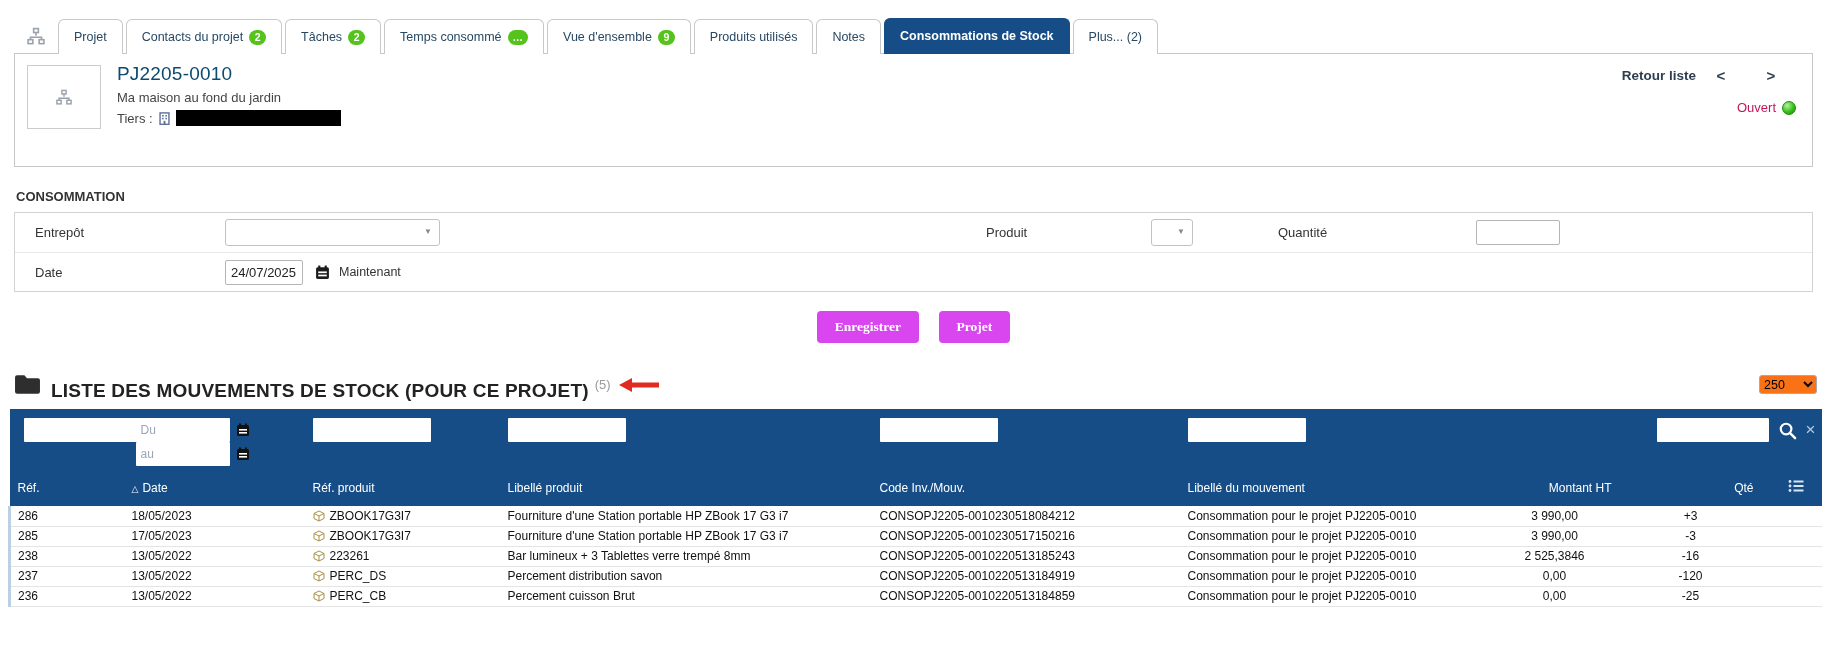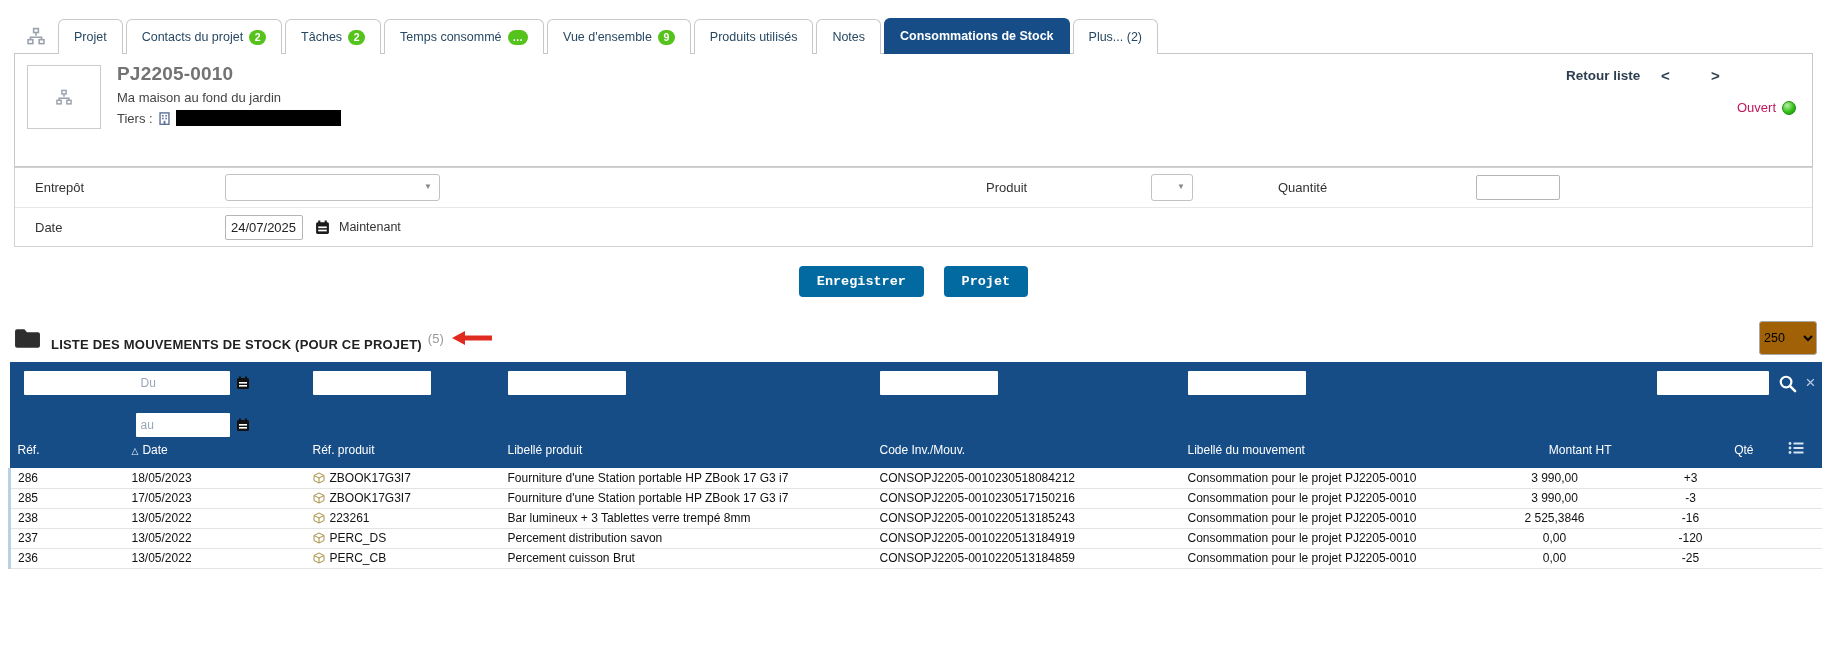--- a/index.html
+++ b/index.html
@@ -17,26 +17,26 @@
   .tab.active { background:#164d86; border-color:#164d86; color:#fff; font-weight:600; height:36px; }
   .badge { display:inline-block; min-width:17px; padding:1px 5px; background:#55c31c; color:#fff;
            font-size:10.5px; font-weight:bold; text-align:center; border-radius:8px; line-height:13px; }
 
   
   .banner-card { margin:0 14px; border:1px solid #c7c7c7; padding:9px 16px 12px 12px; height:114px;
                  display:flex; align-items:flex-start; background:#fff; }
   .photo-box { width:74px; height:64px; border:1px solid #ccc; background:#fff; display:flex;
                align-items:center; justify-content:center; margin-top:2px; }
   .banner-main { margin-left:16px; }
-  .banner-ref { font-size:19px; font-weight:bold; color:#737373; letter-spacing:.2px; }
+  .banner-ref { font-size:19px; font-weight:normal; color:#0c4a6e; letter-spacing:.2px; }
   .banner-title { margin-top:5px; font-size:13px; color:#444; }
   .banner-tiers { margin-top:5px; font-size:13px; color:#444; display:flex; align-items:center; gap:5px; }
   .redacted { display:inline-block; width:165px; height:16px; background:#000; }
   .banner-right { margin-left:auto; text-align:right; padding-top:4px; min-width:230px; }
-  .nav-row { display:flex; align-items:center; justify-content:flex-start; gap:0; }
+  .nav-row { display:flex; align-items:center; justify-content:flex-end; gap:0; }
   .back-list { font-weight:bold; color:#2d3e50; font-size:13.5px; cursor:pointer; }
   .chev { width:50px; text-align:center; font-weight:600; font-size:15px; color:#2d3e50; cursor:pointer; }
   .status-row { margin-top:16px; display:flex; align-items:center; justify-content:flex-end; gap:6px;
                 color:#be185d; font-size:13px; }
   .green-ball { width:14px; height:14px; border-radius:50%;
                 background:radial-gradient(circle at 35% 30%, #b9f0a9, #35c016 55%, #148a0a);
                 border:1px solid #1d8f10; }
 
   
   .section-title { margin:22px 0 8px 16px; font-size:13px; font-weight:bold; color:#333; }
@@ -49,41 +49,41 @@
   .sel .caret { position:absolute; right:7px; top:7px; font-size:8px; color:#888; }
   .sel.small { width:42px; }
   input.txt { height:25px; border:1px solid #b5b5b5; border-radius:2px; padding:0 5px; font-size:13px;
               font-family:inherit; color:#222; background:#fff; }
   .qty-input { width:84px; }
   .date-input { width:78px; }
   .now-label { color:#333; font-size:12.5px; }
 
   
   .actions { text-align:center; margin:19px 0 24px; }
-  .btn { display:inline-block; margin:0 8px; padding:8px 18px; background:#0369a1; color:#fff;
-         font-weight:bold; font-size:13.5px; border:none; border-radius:4px; cursor:pointer; font-family:Liberation Mono, monospace; }
+  .btn { display:inline-block; margin:0 8px; padding:8px 18px; background:#d946ef; color:#fff;
+         font-weight:bold; font-size:13.5px; border:none; border-radius:4px; cursor:pointer; font-family:Liberation Serif, serif; }
 
   
   .list-title-row { display:flex; align-items:center; margin:6px 10px 7px 14px; }
-  .list-title { margin-left:10px; font-size:13px; font-weight:bold; color:#222; letter-spacing:.2px;margin-top:13px; }
+  .list-title { margin-left:10px; font-size:19px; font-weight:bold; color:#222; letter-spacing:.2px;margin-top:13px; }
   .list-count { margin-left:6px; color:#999; font-size:13px; }
   .red-arrow { margin-left:8px; display:flex; align-items:center; }
   .page-size { margin-left:auto; }
-  .page-size select { width:58px; height:34px; border:1px solid #a9a9a9; border-radius:3px; font-family:inherit;
-                      font-size:12.5px; background:#a16207; }
+  .page-size select { width:58px; height:19px; border:1px solid #a9a9a9; border-radius:3px; font-family:inherit;
+                      font-size:12.5px; background:#f97316; }
 
   
   table.movements { border-collapse:collapse; table-layout:fixed; width:1812px; margin:0 7px 0 8px; font-size:12px; }
   thead { background:#164d86; color:#fff; }
   tr.filter-row td { vertical-align:top; padding-top:9px; height:66px; }
   input.ftxt { height:24px; border:none; border-radius:1px; padding:0 5px; font-size:12px; font-family:inherit;
                background:#fff; color:#333; width:118px; }
   input.ftxt::placeholder { color:#9aa7b8; }
   .fsmall { width:44px; margin-left:14px; }
-  .date-filters { display:flex; flex-direction:column; gap:18px; margin-left:12px; }
+  .date-filters { display:flex; flex-direction:column; gap:0; margin-left:12px; }
   .dline { display:flex; align-items:center; gap:6px; }
   .dline input { width:94px; }
   .fpad { margin-left:8px; }
   .search-cell-inner { display:flex; align-items:center; justify-content:flex-end; gap:9px; padding-right:6px; }
   tr.label-row th { font-weight:normal; font-size:12px; text-align:left; height:31px; padding:0 0 6px 8px;
                     white-space:nowrap; }
   tr.label-row th.num { text-align:right; padding-right:8px; }
   .sort-tri { font-size:9px; margin-right:4px; opacity:.95; }
   tbody td { height:20px; padding:2px 0 2px 8px; border-bottom:1px solid #e4e4e4; color:#111;
              white-space:nowrap; overflow:hidden; }
@@ -171,20 +171,21 @@
         <span class="chev">&lt;</span>
         <span class="chev">&gt;</span>
       </div>
       <div class="status-row">
         <span>Ouvert</span>
         <span class="green-ball"></span>
       </div>
     </div>
   </div>
 
+  <div class="section-title">CONSOMMATION</div>
   <div class="form-card">
     <div class="form-row">
       <span class="flabel">Entrepôt</span>
       <div class="sel">
           <span class="caret">▼</span>
         </div>
       <span class="flabel2" style="margin-left:546px;">Produit</span>
       <div class="sel small" style="margin-left:45px;">
           <span class="caret">▼</span>
         </div>

